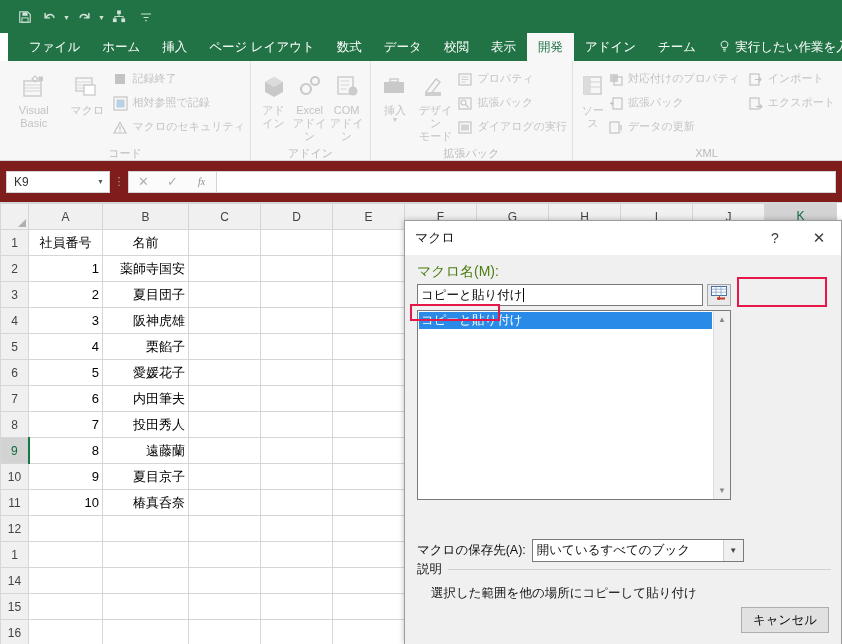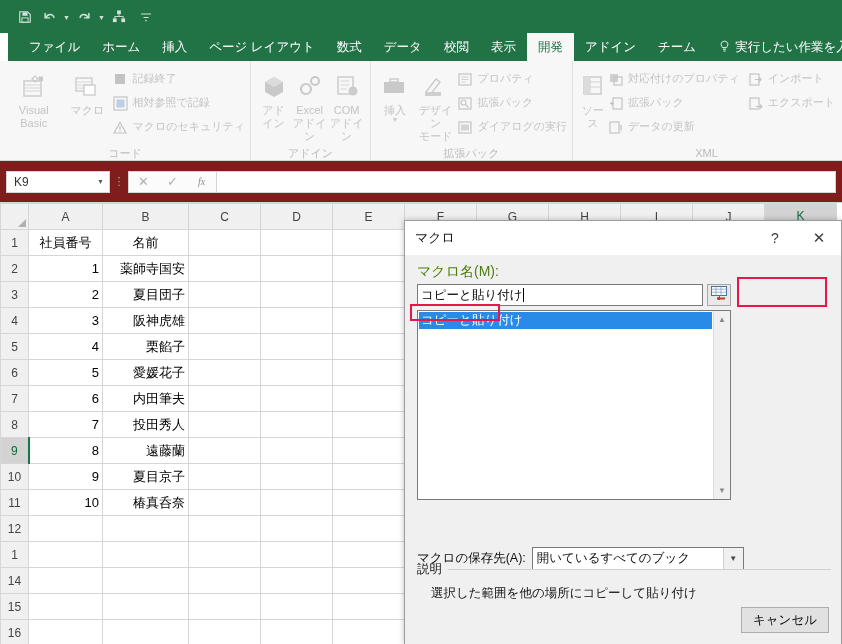--- a/index.html
+++ b/index.html
@@ -330,21 +330,21 @@
     background: #e1e1e1;
     border: 1px solid #adadad;
     font-size: 12.5px;
     color: #111;
     display: flex; align-items: center; justify-content: center;
   }
   .dbtn.primary { border: 1px solid #0a64a8; }
   .dbtn.disabled { color: #a5a5a5; border-color: #c9c9c9; background: #e6e6e6; }
   .store-row {
     position: absolute;
-    left: 12px; top: 292px;
+    left: 12px; top: 284px;
     display: flex; align-items: center;
     font-size: 12.5px; color: #111;
   }
   .combo {
     width: 212px; height: 23px;
     background: #ffffff;
     border: 1px solid #7a7a7a;
     display: flex; align-items: center; justify-content: space-between;
     padding-left: 4px;
     font-size: 12.5px;

